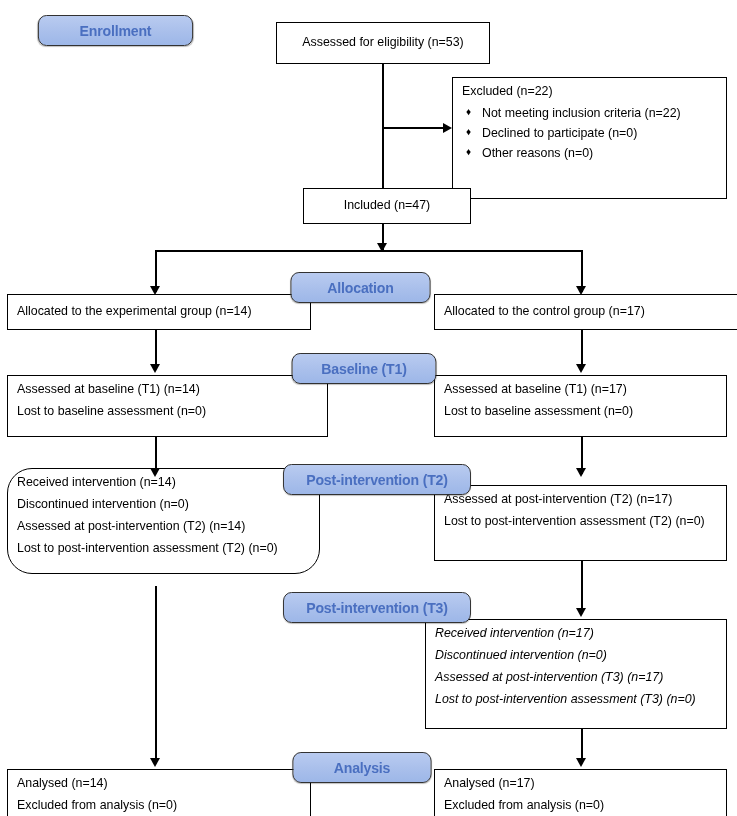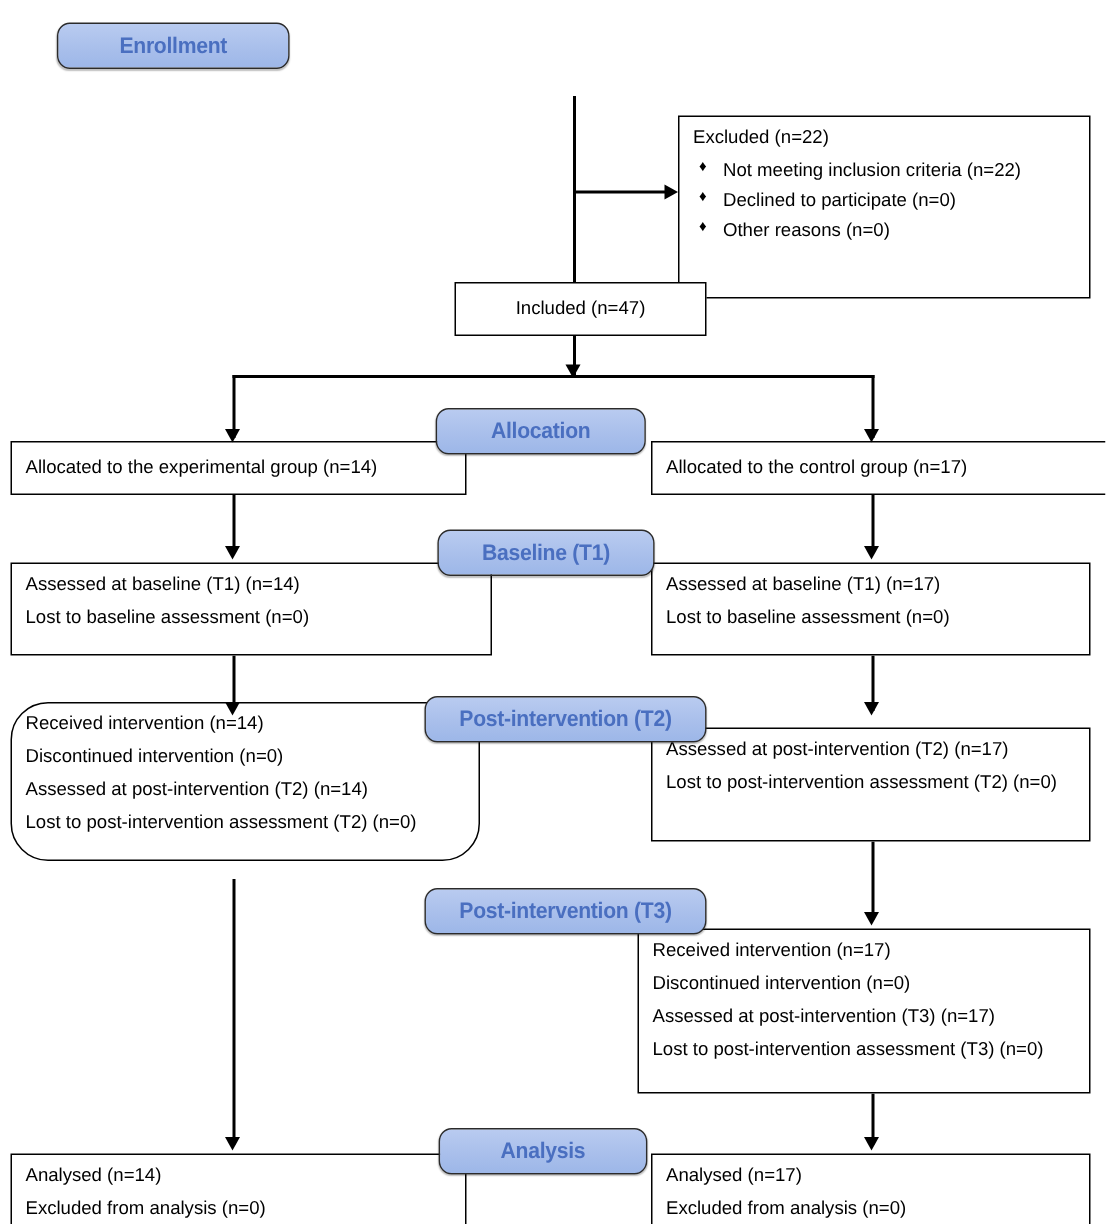--- a/index.html
+++ b/index.html
@@ -119,20 +119,23 @@
 </style>
 </head>
 <body>
 
 <div id="diagram">
 
   <div class="badge" style="left:33px; top:3px; width:165px; height:31px;">
     <span>Enrollment</span>
   </div>
 
+  <div class="box center" style="left:276px; top:10px; width:214px; height:42px;">
+    <span>Assessed for eligibility (n=53)</span>
+  </div>
 
   <div class="vline" style="left:382px; top:52px; height:124px;"></div>
 
   <div class="hline" style="left:382px; top:115px; width:63px;"></div>
   <div class="arrow-right" style="left:443px; top:111px;"></div>
 
   <div class="box left-pad" style="left:452px; top:65px; width:275px; height:122px;">
     <div class="line-row">Excluded (n=22)</div>
     <ul class="bullets">
       <li>
@@ -214,21 +217,21 @@
   <div class="vline" style="left:155px; top:574px; height:177px;"></div>
   <div class="arrow-down" style="left:150px; top:746px;"></div>
 
   <div class="vline" style="left:581px; top:549px; height:52px;"></div>
   <div class="arrow-down" style="left:576px; top:596px;"></div>
 
   <div class="badge" style="left:277px; top:580px; width:200px; height:31px;">
     <span>Post-intervention (T3)</span>
   </div>
 
-  <div class="box left-pad" style="left:425px; top:607px; width:302px; height:110px;">
+  <div class="box left-pad" style="left:425px; top:607px; width:302px; height:110px;font-style:italic;">
     <div class="line-row">Received intervention (n=17)</div>
     <div class="line-row">Discontinued intervention (n=0)</div>
     <div class="line-row">Assessed at post-intervention (T3) (n=17)</div>
     <div class="line-row">Lost to post-intervention assessment (T3) (n=0)</div>
   </div>
 
   <div class="vline" style="left:581px; top:717px; height:34px;"></div>
   <div class="arrow-down" style="left:576px; top:746px;"></div>
 
   <div class="badge" style="left:288px; top:740px; width:148px; height:31px;">

